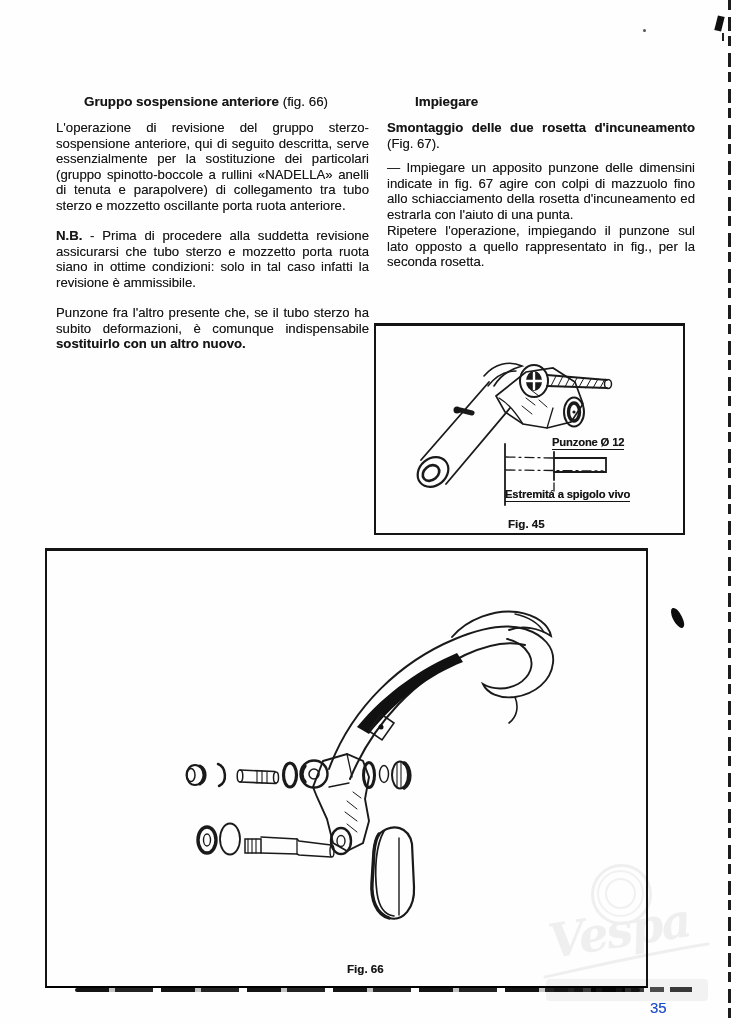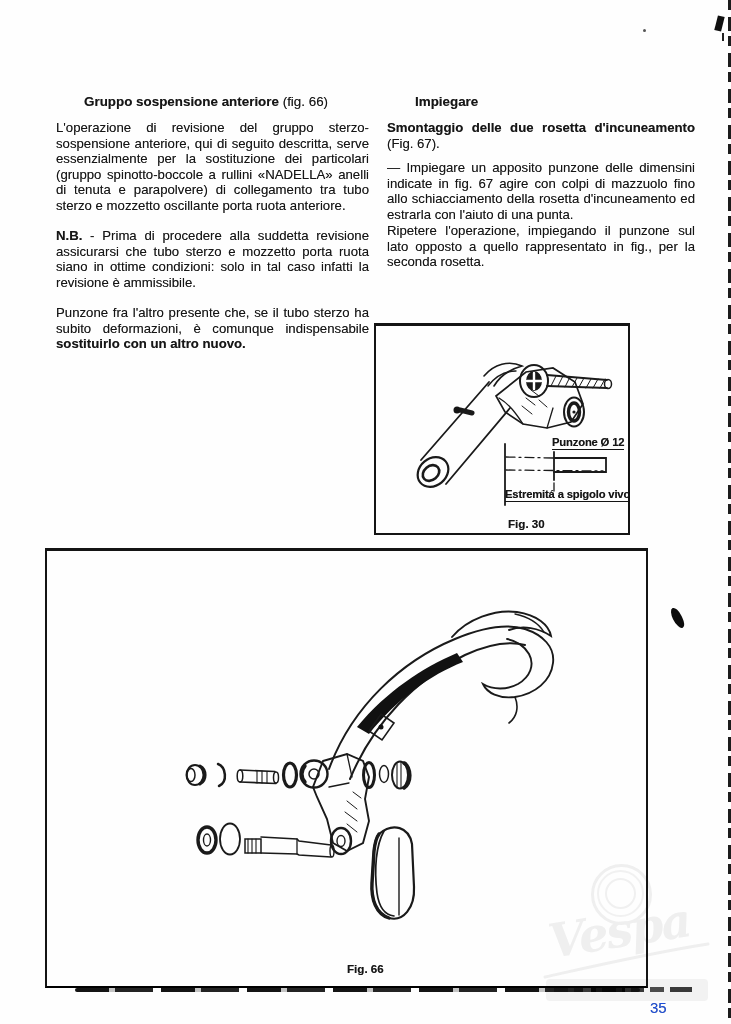--- a/index.html
+++ b/index.html
@@ -11,21 +11,21 @@
   .col{position:absolute;text-align:justify;font-size:13.2px;line-height:15.6px;
        text-shadow:0 0 .5px rgba(0,0,0,.45);}
   .col-left{left:40px;top:0;width:313px;}
   .col-right{left:371px;top:0;width:308px;}
   .heading{position:absolute;font-weight:bold;font-size:13.4px;white-space:nowrap;margin-left:44px;}
   .heading .reg{font-weight:normal;}
   .para{position:absolute;left:16px;width:100%;margin:0;}
   .bold{font-weight:bold;}
   
   .figbox{position:absolute;background:transparent;z-index:2;}
-  .fig67-box{left:374px;top:323px;width:256px;height:212px;
+  .fig67-box{left:374px;top:323px;width:311px;height:212px;
     border:2px solid #141414;border-top-width:3.5px;box-sizing:border-box;padding-left:45px;}
   .fig66-box{left:45px;top:548px;width:603px;height:440px;
     border:2px solid #141414;border-top-width:3px;border-bottom:2.5px solid #000;
     box-sizing:border-box;}
   .figbox svg{position:absolute;left:0;top:0;}
   .figlabel{position:absolute;font-weight:bold;font-size:11.3px;letter-spacing:-.2px;
     white-space:nowrap;border-bottom:1.8px solid #141414;padding-bottom:1px;
     text-shadow:0 0 .4px rgba(0,0,0,.5);}
   .figcaption{position:absolute;font-weight:bold;font-size:11.6px;white-space:nowrap;
     text-shadow:0 0 .4px rgba(0,0,0,.5);}
@@ -111,21 +111,21 @@
 
       <path d="M 129,118 L 129,179" stroke-width="1.8"></path>
       <path d="M 130,131 L 177,132" stroke-width="1.3" stroke-dasharray="9 4 2 4"></path>
       <path d="M 130,144 L 227,145" stroke-width="1.3" stroke-dasharray="9 4 2 4"></path>
       <path d="M 178,126 L 178,154" stroke-width="1.8"></path>
       <path d="M 178,157 L 178,165" stroke-width="1.3"></path>
       <path d="M 178,132 L 230,132 L 230,146 L 178,146" stroke-width="1.8"></path>
     </svg>
     <div class="figlabel" style="left:176px;top:110px;min-width:72px;">Punzone Ø 12</div>
     <div class="figlabel" style="left:129px;top:162px;">Estremitá a spigolo vivo</div>
-    <div class="figcaption" style="left:132px;top:191px;">Fig. 30</div>
+    <div class="figcaption" style="left:132px;top:191px;">Fig. 45</div>
   </div>
 
   <div class="figbox fig66-box">
     <svg width="624" height="435" viewBox="0 0 624 435" fill="none" stroke="#1a1a1a" stroke-width="2" stroke-linecap="round">
 
       <path d="M 282,218 C 305,155 355,110 408,88 C 432,78 458,72 478,78"></path>
       <path d="M 303,228 C 327,170 370,128 418,104 C 440,94 462,90 478,94"></path>
 
       <path d="M 310,176 C 340,140 375,117 410,102 L 416,111 C 383,124 350,148 322,183 Z" fill="#111" stroke="none"></path>
 

